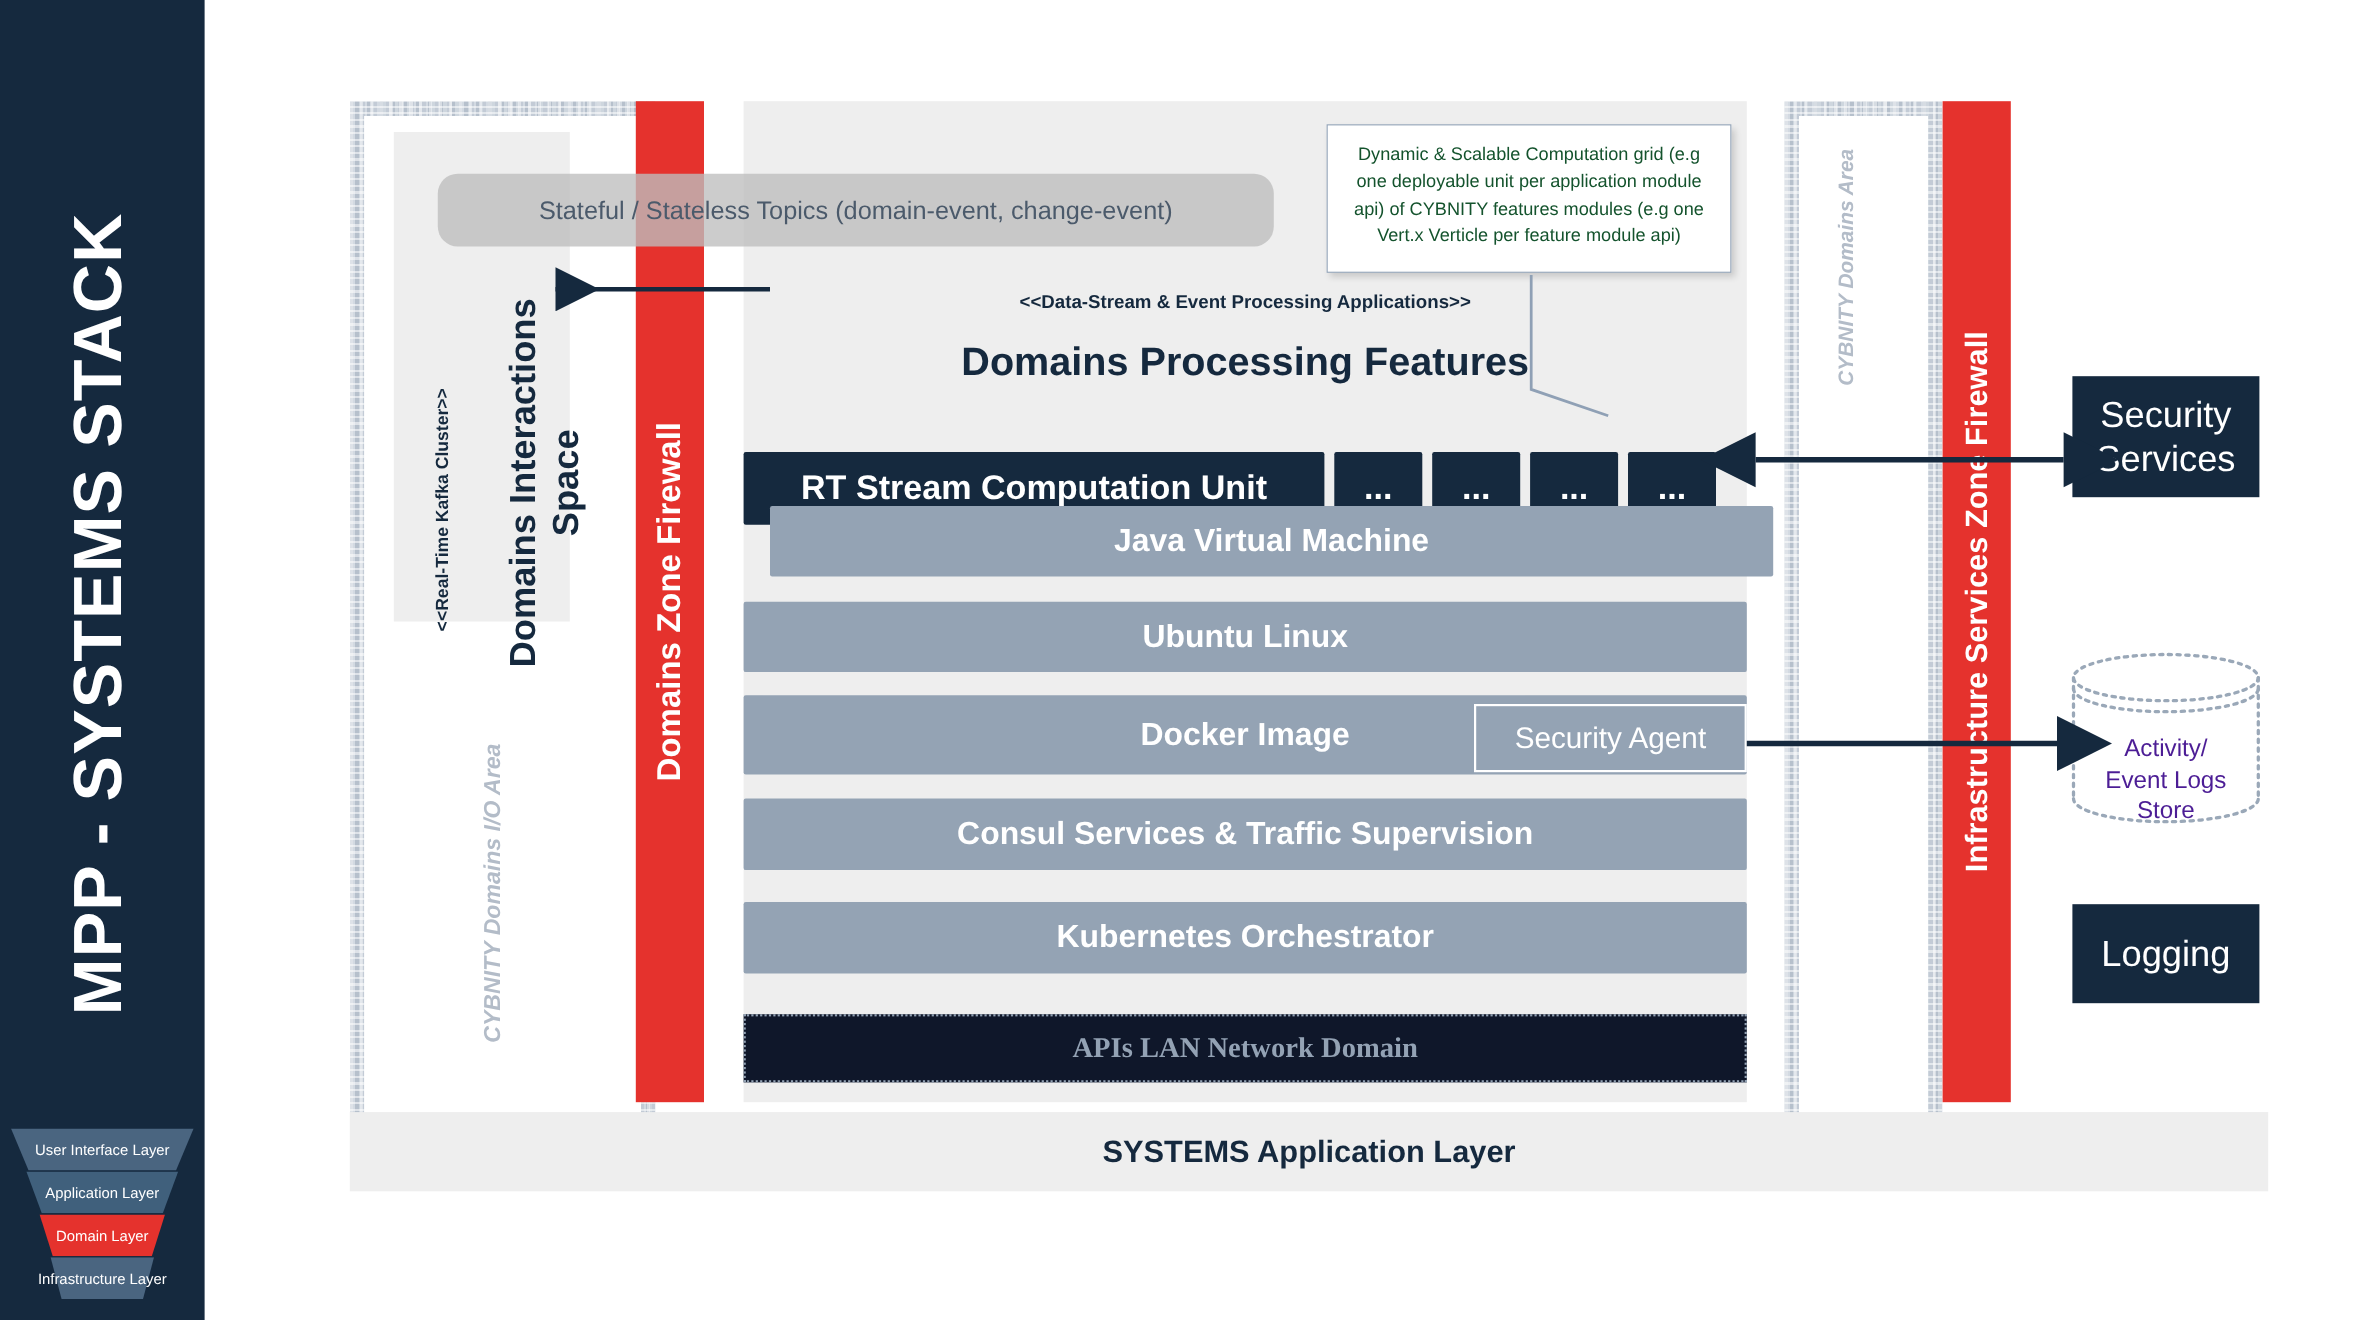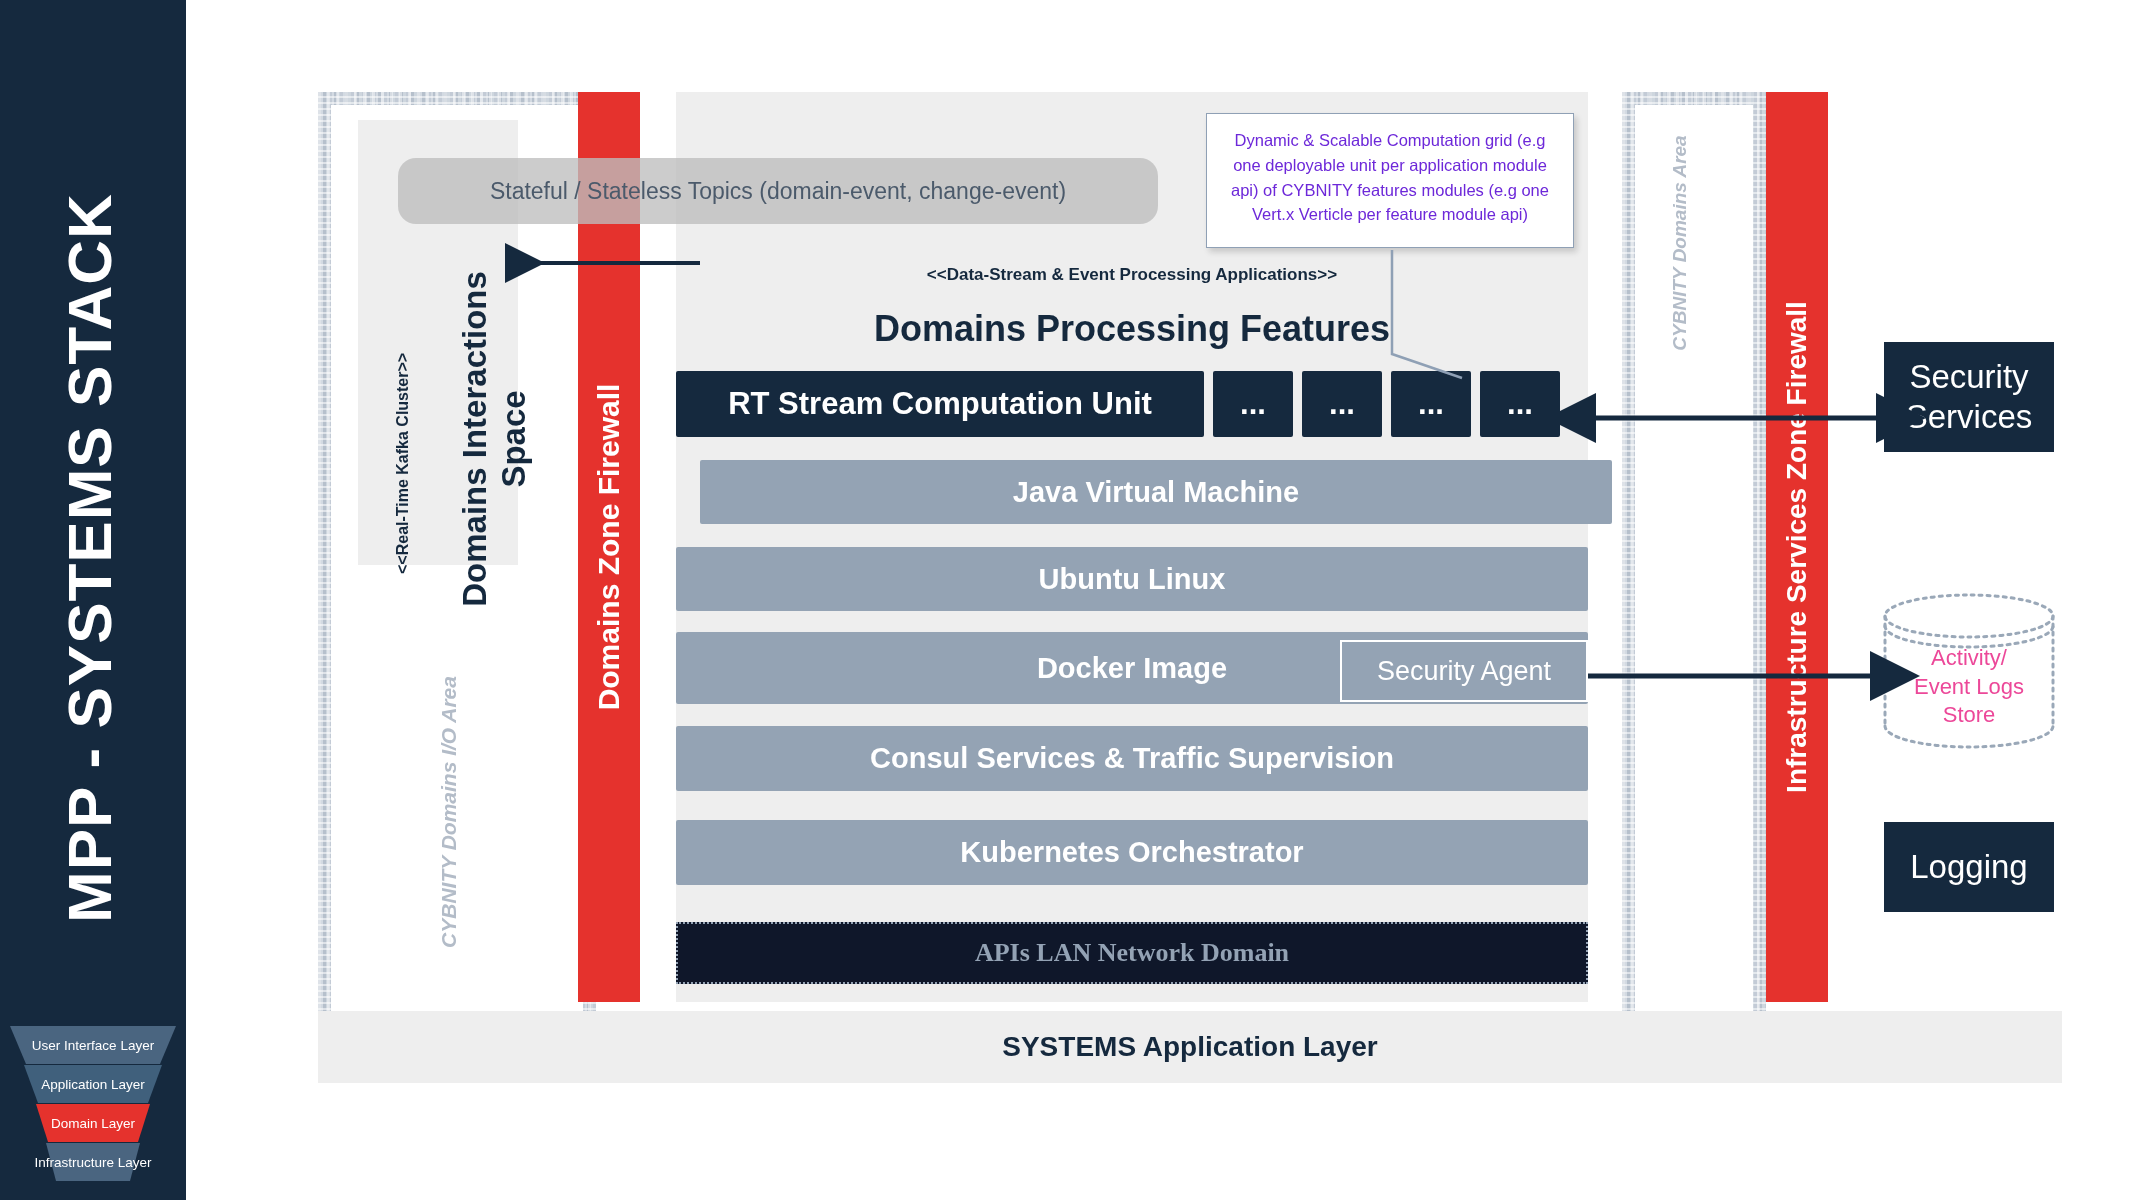--- a/index.html
+++ b/index.html
@@ -121,33 +121,34 @@
   .center-title{
     position:absolute;text-align:center;
     color:#15293e;font-size:36px;font-weight:700;
   }
 
   
   .callout{
     position:absolute;background:#ffffff;
     border:1.5px solid #8fa0b5;
     box-shadow:3px 4px 6px rgba(0,0,0,.16);
-    color:#6d28d9;font-size:16.5px;line-height:1.5;
+    color:#14532d;font-size:16.5px;line-height:1.5;
     text-align:center;padding:14px 16px;box-sizing:border-box;
   }
 
   
   .unit-row{
     position:absolute;display:flex;gap:9px;
   }
   .unit{
     background:#15293e;color:#ffffff;
     display:flex;align-items:center;justify-content:center;
     font-size:31px;font-weight:600;
     border-radius:2px;
+    margin-top:40px;
   }
   .stack-row{
     position:absolute;background:#94a3b4;
     display:flex;align-items:center;justify-content:center;
     color:#ffffff;font-size:29px;font-weight:600;
     border-radius:2px;
   }
   .telegraf{
     position:absolute;border:2.5px solid #ffffff;
     display:flex;align-items:center;justify-content:center;
@@ -167,21 +168,21 @@
   .service-box{
     position:absolute;background:#15293e;
     color:#ffffff;display:flex;align-items:center;justify-content:center;
     text-align:center;font-size:33px;line-height:1.2;
   }
   .db-cyl{
     position:absolute;
   }
   .db-label{
     position:absolute;left:0;right:0;
-    text-align:center;color:#ec4899;font-size:22px;line-height:1.3;
+    text-align:center;color:#4c1d95;font-size:22px;line-height:1.3;margin-top:22px;
   }
 
   svg.ovl{position:absolute;left:0;top:0;width:2146px;height:1200px;pointer-events:none;}
 </style>
 </head>
 <body>
 
 <div class="sidebar">
   <div class="sidebar-title">MPP - SYSTEMS STACK</div>
 

